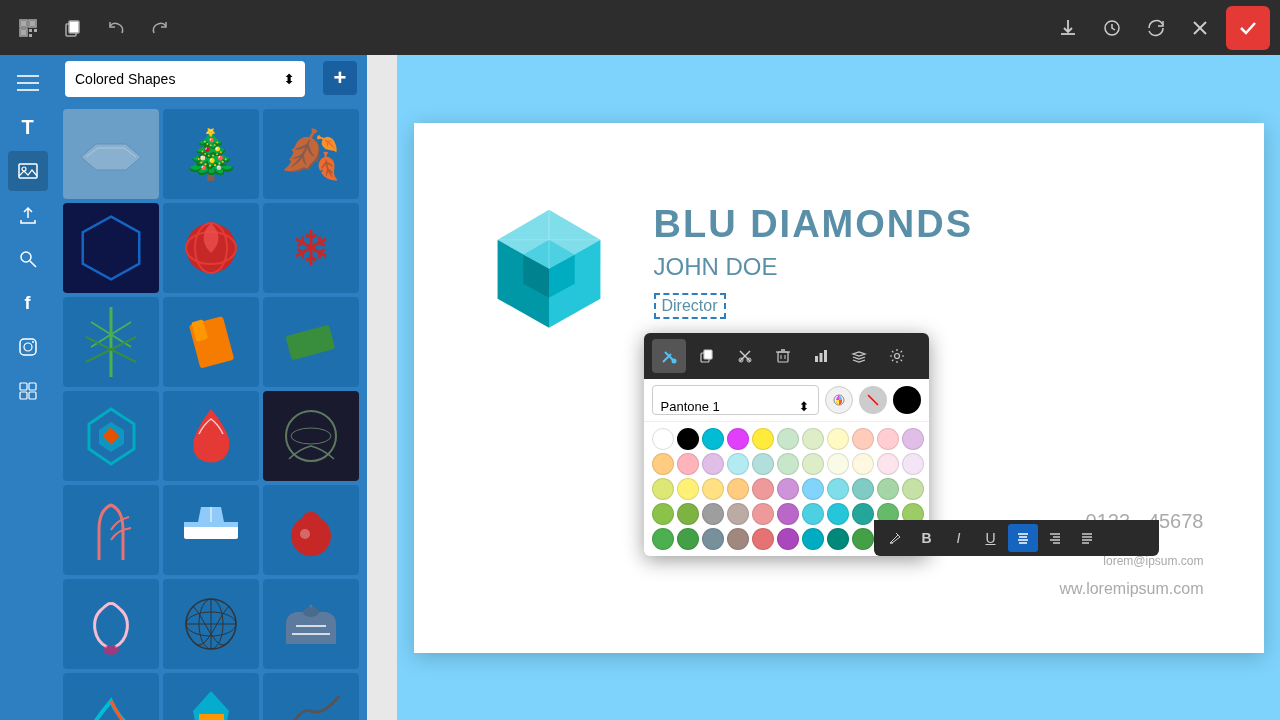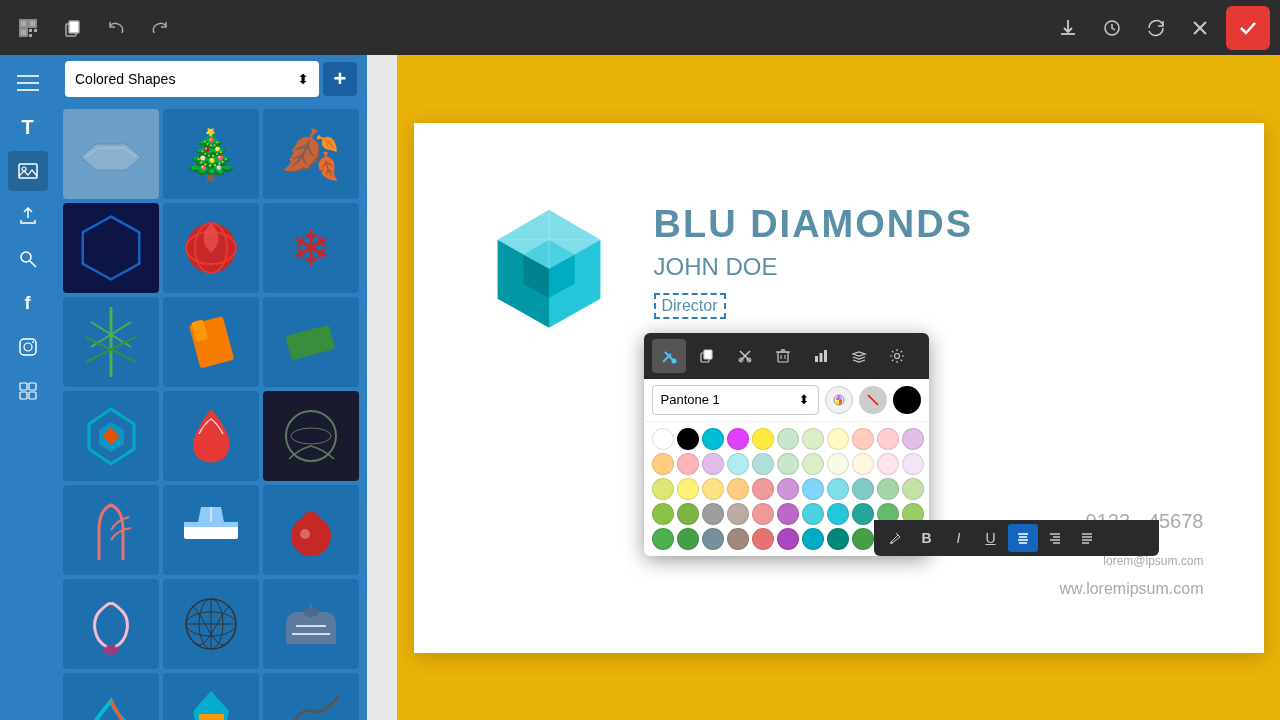--- a/index.html
+++ b/index.html
@@ -55,21 +55,21 @@
       background: #2d7fc1;
       display: flex; flex-direction: column;
       flex-shrink: 0;
     }
     .sidebar-header {
       padding: 8px 10px;
       color: white; font-size: 11px; font-weight: bold; text-align: center;
       letter-spacing: 1px;
     }
     .sidebar-dropdown-row {
-      display: flex; align-items: center; padding: 6px 10px; gap: 4px;
+      display: flex; align-items: flex-start; padding: 6px 10px; gap: 18px;
     }
     .sidebar-dropdown {
       flex: 1; height: 36px; background: white;
       border: none; border-radius: 4px;
       display: flex; align-items: center; justify-content: space-between;
       padding: 0 10px; font-size: 14px; cursor: pointer;
     }
     .sidebar-add-btn {
       width: 34px; height: 34px; background: #1a5fa0;
       border-radius: 4px; display: flex; align-items: center; justify-content: center;
@@ -81,21 +81,21 @@
     }
     .shape-item {
       background: #1e6fad;
       border-radius: 4px; height: 90px;
       display: flex; align-items: center; justify-content: center;
       cursor: pointer; overflow: hidden;
     }
 
     
     .canvas-area {
-      flex: 1; background: #eab308;
+      flex: 1; background: #7dd3fc;
       display: flex; align-items: center; justify-content: center;
       position: relative; overflow: hidden; margin-left: 30px;
     }
     .canvas-card {
       width: 850px; height: 530px;
       background: white;
       position: relative;
       box-shadow: 0 4px 20px rgba(0,0,0,0.2);
     }
 
@@ -152,21 +152,21 @@
       color: #ccc; font-size: 16px; cursor: pointer; border-radius: 4px;
     }
     .picker-tool.active { background: #555; }
 
     .picker-color-row {
       display: flex; align-items: center; padding: 6px 8px; gap: 6px;
       border-bottom: 1px solid #eee;
     }
     .picker-dropdown {
       flex: 1; height: 30px; border: 1px solid #ccc; border-radius: 4px;
-      display: flex; align-items: center; justify-content: space-between;
+      display: flex; align-items: flex-end; justify-content: space-between;
       padding: 0 8px; font-size: 13px; cursor: pointer;
     }
     .picker-btn {
       width: 28px; height: 28px; border-radius: 50%;
       display: flex; align-items: center; justify-content: center;
       cursor: pointer; font-size: 14px;
     }
 
     .colors-grid {
       padding: 6px 8px;

